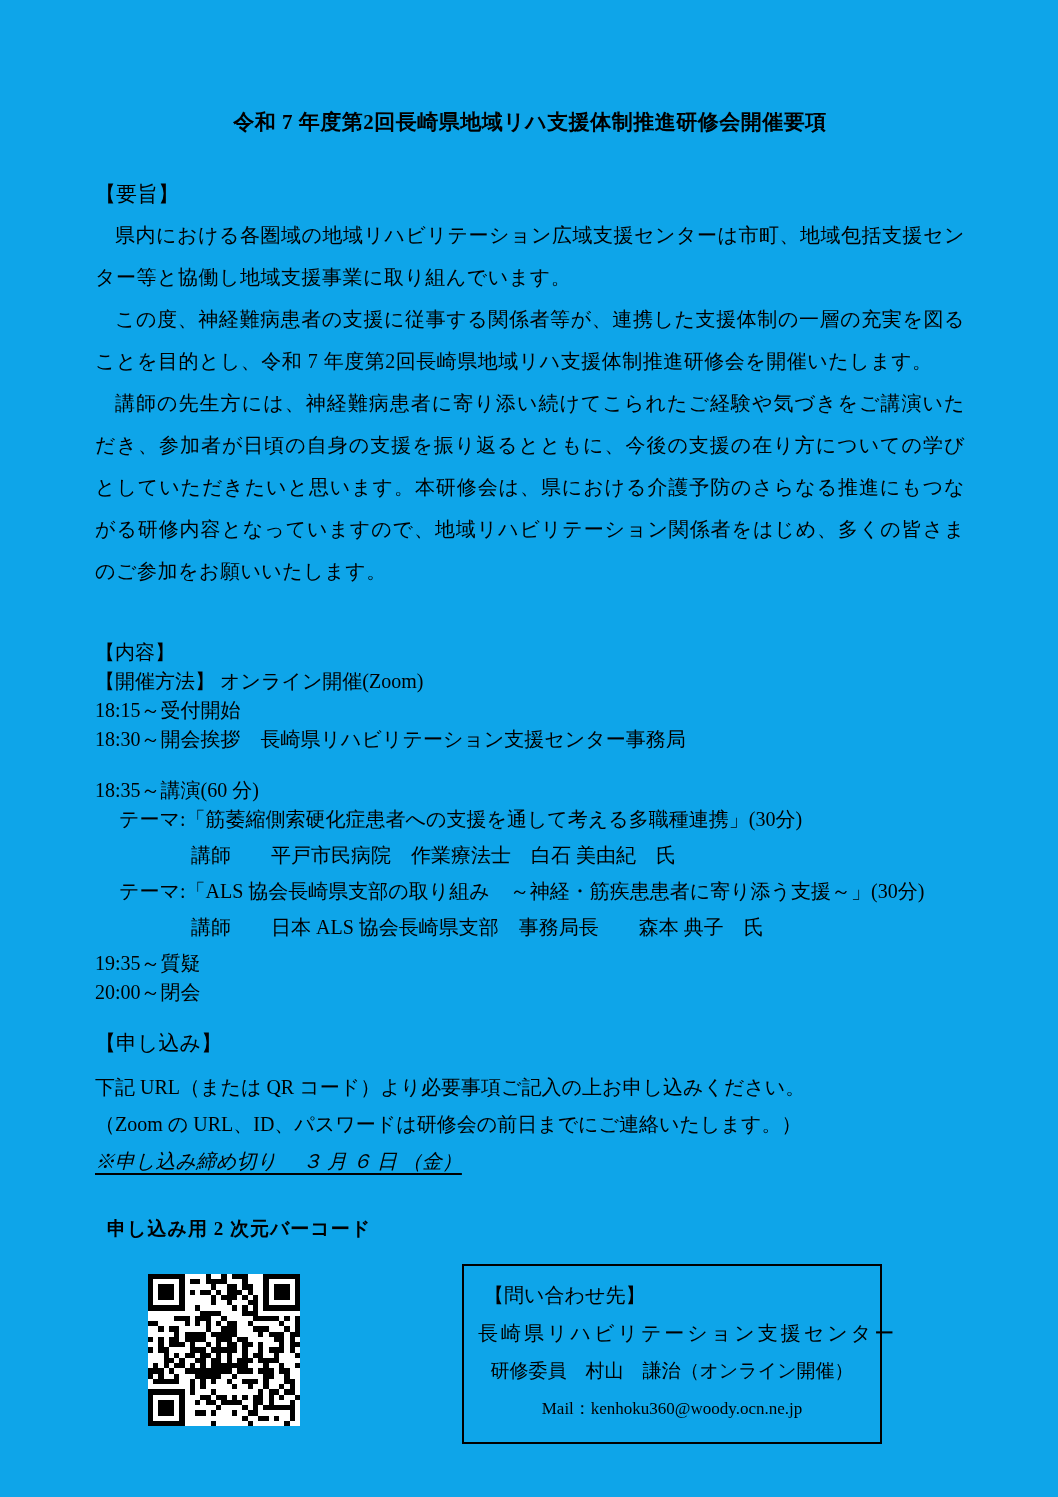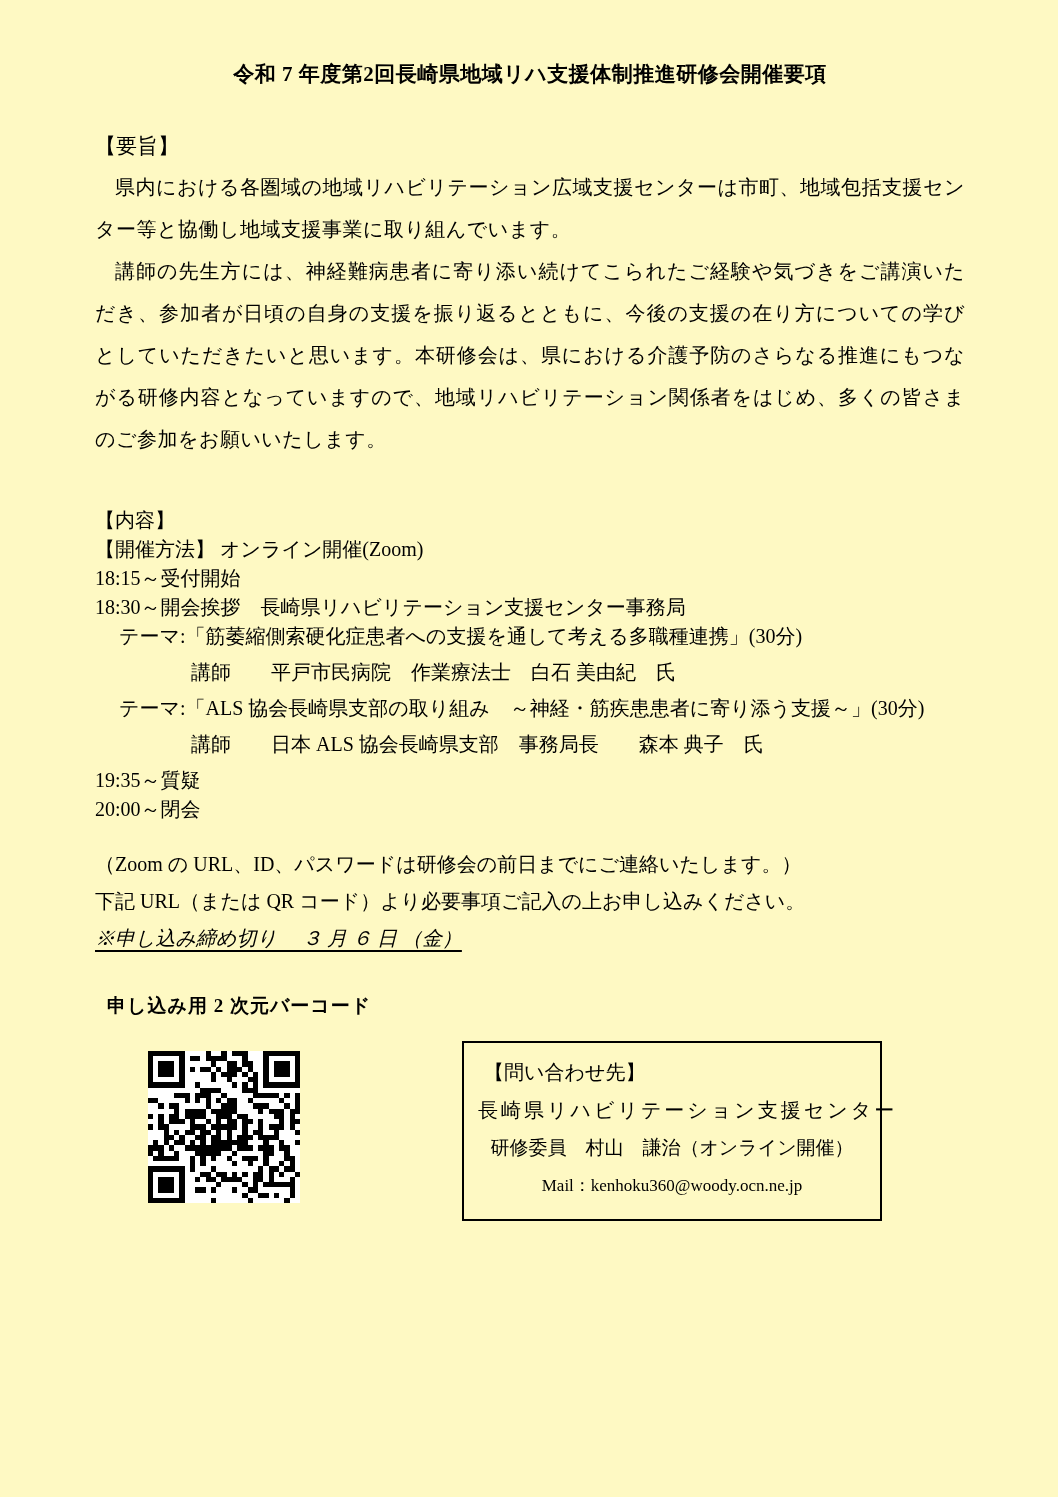--- a/index.html
+++ b/index.html
@@ -4,25 +4,25 @@
 <style>
   html, body {
     margin: 0;
     padding: 0;
     background: #ffffff;
   }
   .page {
     position: relative;
     width: 1058px;
     height: 1497px;
-    background: #fef9c3;
+    background: #0ea5e9;
     color: #000000;
     font-family: "Liberation Serif", "DejaVu Serif", serif;
     box-sizing: border-box;
-    padding: 60px 93px 0 95px;
+    padding: 108px 93px 0 95px;
     overflow: hidden;
   }
   .doc-title {
     font-size: 21px;
     font-weight: bold;
     text-align: center;
     letter-spacing: 0.5px;
     margin-bottom: 44px;
   }
   .section-heading {
@@ -121,42 +121,45 @@
 </head>
 <body>
 
 <div class="page">
 
   <div class="doc-title">令和 7 年度第2回長崎県地域リハ支援体制推進研修会開催要項</div>
 
   <div class="summary">
     <div class="section-heading">【要旨】</div>
     <p>県内における各圏域の地域リハビリテーション広域支援センターは市町、地域包括支援センター等と協働し地域支援事業に取り組んでいます。</p>
+    <p>この度、神経難病患者の支援に従事する関係者等が、連携した支援体制の一層の充実を図ることを目的とし、令和 7 年度第2回長崎県地域リハ支援体制推進研修会を開催いたします。</p>
     <p>講師の先生方には、神経難病患者に寄り添い続けてこられたご経験や気づきをご講演いただき、参加者が日頃の自身の支援を振り返るとともに、今後の支援の在り方についての学びとしていただきたいと思います。本研修会は、県における介護予防のさらなる推進にもつながる研修内容となっていますので、地域リハビリテーション関係者をはじめ、多くの皆さまのご参加をお願いいたします。</p>
   </div>
 
   <div class="details">
     <div class="row">【内容】</div>
     <div class="row"><span>【開催方法】</span> <span>オンライン開催(Zoom)</span></div>
   </div>
 
   <div class="schedule">
     <div class="line">18:15～受付開始</div>
     <div class="line">18:30～開会挨拶　長崎県リハビリテーション支援センター事務局</div>
+    <div class="line gap-before">18:35～講演(60 分)</div>
     <div class="line theme-line">テーマ:「筋萎縮側索硬化症患者への支援を通して考える多職種連携」(30分)</div>
     <div class="line lecturer-line">講師　　平戸市民病院　作業療法士　白石 美由紀　氏</div>
     <div class="line theme-line">テーマ:「ALS 協会長崎県支部の取り組み　～神経・筋疾患患者に寄り添う支援～」(30分)</div>
     <div class="line lecturer-line">講師　　日本 ALS 協会長崎県支部　事務局長　　森本 典子　氏</div>
     <div class="line">19:35～質疑</div>
     <div class="line">20:00～閉会</div>
   </div>
 
   <div class="application">
+    <div class="heading">【申し込み】</div>
+    <div class="line">下記 URL（または QR コード）より必要事項ご記入の上お申し込みください。</div>
     <div class="line">（Zoom の URL、ID、パスワードは研修会の前日までにご連絡いたします。）</div>
-    <div class="line">下記 URL（または QR コード）より必要事項ご記入の上お申し込みください。</div>
     <div class="deadline">※申し込み締め切り　 ３ 月 ６ 日 （金）</div>
   </div>
 
   <div class="qr-label">申し込み用 2 次元バーコード</div>
 
   <div class="bottom-row">
     <div class="qr-wrap">
       <svg id="qr-svg" width="152" height="152" viewBox="0 0 29 29" shape-rendering="crispEdges">
           <rect x="0" y="0" width="29" height="29" fill="#ffffff"></rect>
           <rect x="11" y="0" width="1" height="1" fill="#000000"></rect>

